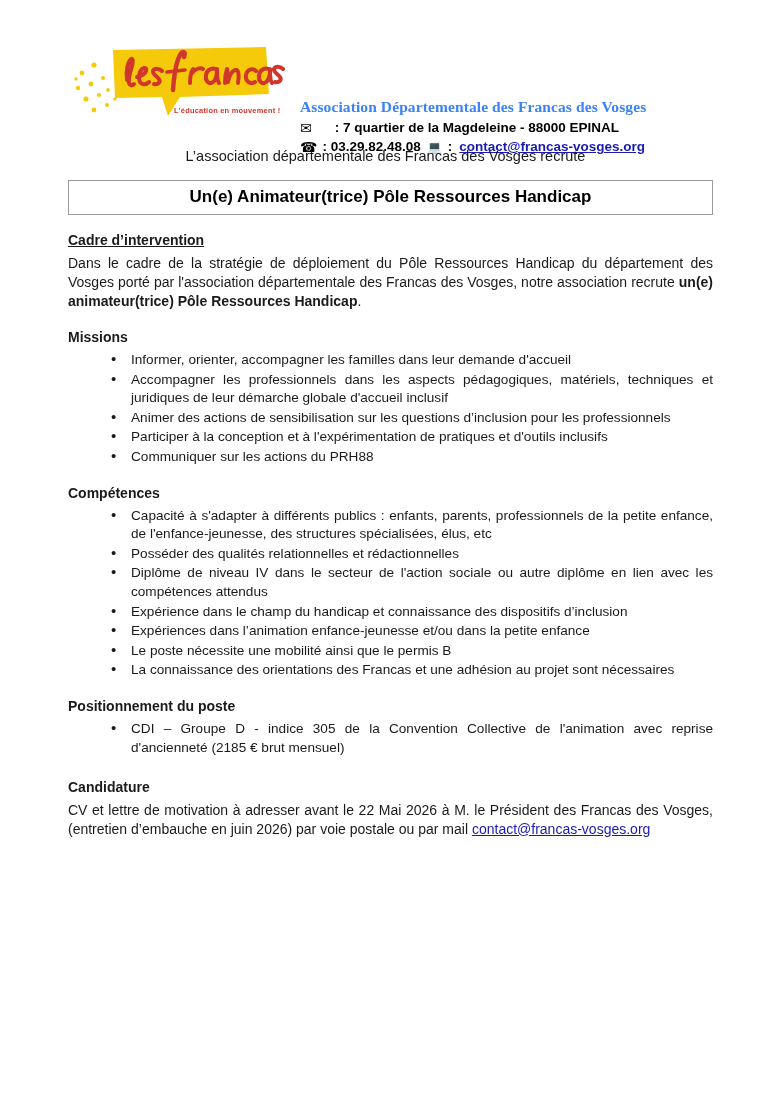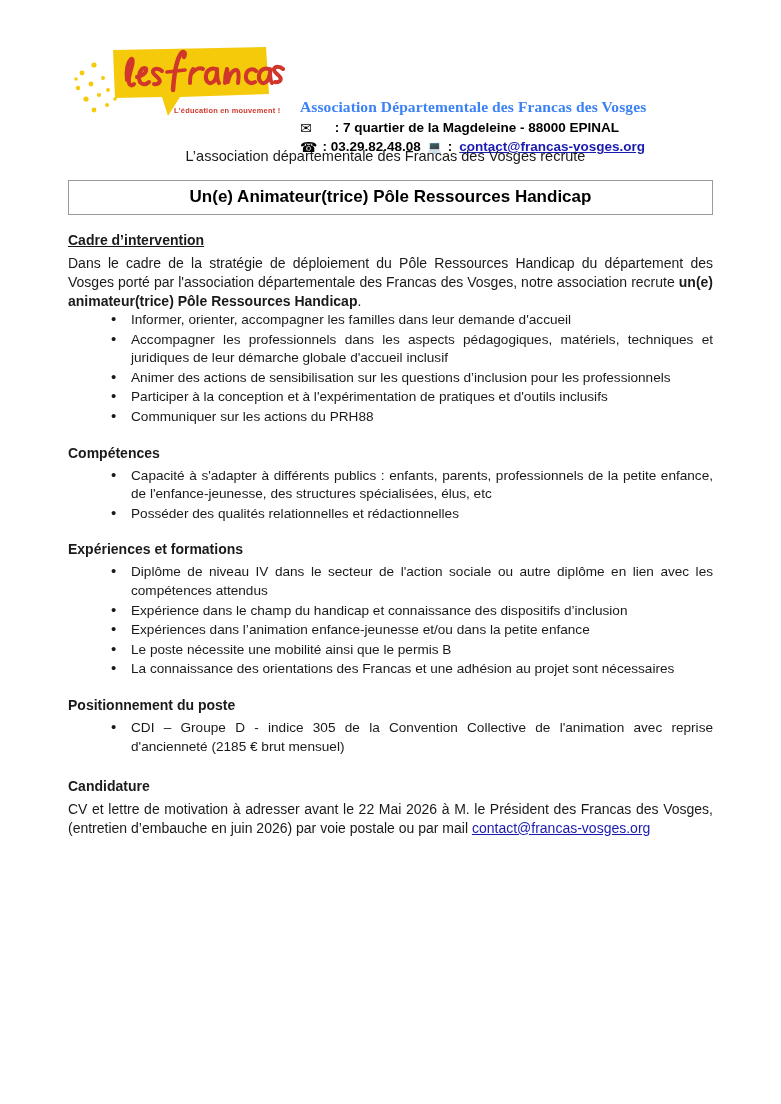--- a/index.html
+++ b/index.html
@@ -241,35 +241,35 @@
 
   <div class="content">
 
     <div class="recruit-line">L’association départementale des Francas des Vosges recrute</div>
 
     <div class="title-box">Un(e) Animateur(trice) Pôle Ressources Handicap</div>
 
     <h2 class="sec first underlined">Cadre d’intervention</h2>
     <p class="para"><span>Dans le cadre de la stratégie de déploiement du Pôle Ressources Handicap du département des Vosges porté par l'association départementale des Francas des Vosges, notre association recrute </span><b>un(e) animateur(trice) Pôle Ressources Handicap</b><span>.</span></p>
 
+    <h2 class="sec">Missions</h2>
     <ul class="bl">
       <li>Informer, orienter, accompagner les familles dans leur demande d'accueil</li>
       <li>Accompagner les professionnels dans les aspects pédagogiques, matériels, techniques et juridiques de leur démarche globale d'accueil inclusif</li>
       <li>Animer des actions de sensibilisation sur les questions d’inclusion pour les professionnels</li>
       <li>Participer à la conception et à l'expérimentation de pratiques et d'outils inclusifs</li>
       <li>Communiquer sur les actions du PRH88</li>
     </ul>
 
     <h2 class="sec">Compétences</h2>
     <ul class="bl">
       <li>Capacité à s'adapter à différents publics : enfants, parents, professionnels de la petite enfance, de l'enfance-jeunesse, des structures spécialisées, élus, etc</li>
       <li>Posséder des qualités relationnelles et rédactionnelles</li>
     </ul>
 
-    <h2 class="sec">Expériences et formations</h2>
     <ul class="bl">
       <li>Diplôme de niveau IV dans le secteur de l'action sociale ou autre diplôme en lien avec les compétences attendus</li>
       <li>Expérience dans le champ du handicap et connaissance des dispositifs d’inclusion</li>
       <li>Expériences dans l’animation enfance-jeunesse et/ou dans la petite enfance</li>
       <li>Le poste nécessite une mobilité ainsi que le permis B</li>
       <li>La connaissance des orientations des Francas et une adhésion au projet sont nécessaires</li>
     </ul>
 
     <h2 class="sec">Positionnement du poste</h2>
     <ul class="bl loose">

